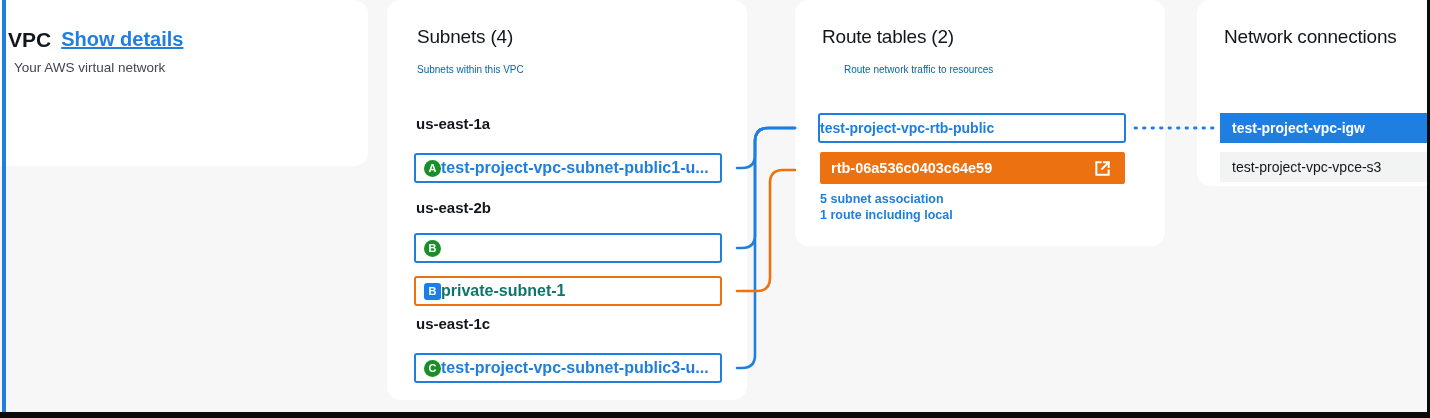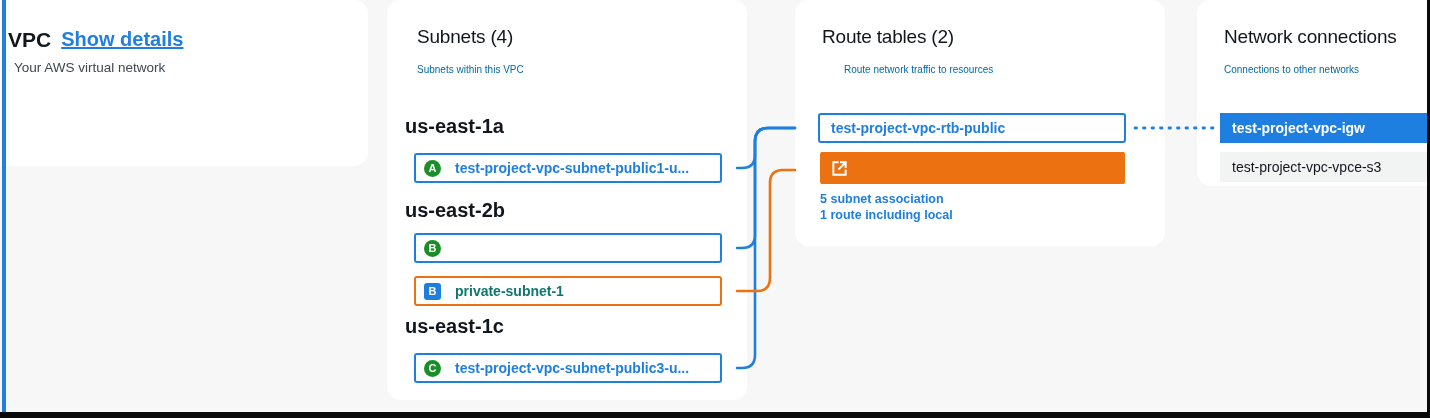--- a/index.html
+++ b/index.html
@@ -80,22 +80,22 @@
     display: flex; align-items: center; padding-left: 12px;
     font-size: 14px; color: #12171d;
   }
 
   
   #subnets-card { left: 387px; top: 0; width: 360px; height: 400px; }
   #subnets-card .card-title { position: absolute; left: 30px; top: 26px; }
   #subnets-card .card-sub   { position: absolute; left: 30px; top: 55px; }
 
   .az-label {
-    position: absolute; left: 18px;
-    font-size: 20px; font-weight: bold; color: #12171d;
+    position: absolute; left: 29px;
+    font-size: 15px; font-weight: bold; color: #12171d;
   }
 
   .subnet-chip {
     position: absolute; left: 27px;
     width: 308px; height: 30px;
     background: #ffffff;
     border: 2px solid #1f7fe0;
     border-radius: 3px;
     display: flex; align-items: center;
     padding-left: 8px;
@@ -108,38 +108,38 @@
     border-radius: 50%;
     background: #1a8f28;
     color: #fff;
     font-size: 11px; font-weight: bold;
     display: flex; align-items: center; justify-content: center;
     flex: 0 0 auto;
   }
   .az-badge.square { border-radius: 3px; background: #1f7fe0; }
 
   .subnet-name {
-    margin-left: 14px;
-    font-size: 14px; font-weight: bold; color: #1f7fe0;
+    margin-left: 0;
+    font-size: 16px; font-weight: bold; color: #1f7fe0;
     white-space: nowrap; overflow: hidden;
   }
   .subnet-chip.private .subnet-name { color: #0f766e; }
 
   
   #rt-card { left: 795px; top: 0; width: 370px; height: 246px; }
   #rt-card .card-title { position: absolute; left: 27px; top: 26px; }
   #rt-card .card-sub   { position: absolute; left: 27px; top: 55px; margin-left: 22px; }
 
   #rt-public {
     position: absolute; left: 23px; top: 113px;
     width: 308px; height: 30px;
     background: #fff;
     border: 2px solid #1f7fe0;
     border-radius: 3px;
-    display: flex; align-items: center; padding-left: 11px;
+    display: flex; align-items: center; 
     font-size: 14px; font-weight: bold; color: #1f7fe0;
     cursor: pointer;
   }
 
   #rt-selected {
     position: absolute; left: 25px; top: 152px;
     width: 305px; height: 32px;
     background: #ec7211;
     border-radius: 2px;
     display: flex; align-items: center; justify-content: space-between;
@@ -228,36 +228,36 @@
     </div>
   </div>
 
   <div class="card" id="rt-card">
     <div class="card-title">Route tables (2)</div>
     <div class="card-sub">Route network traffic to resources</div>
 
     <div id="rt-public">test-project-vpc-rtb-public</div>
 
     <div id="rt-selected">
+      <span class="rt-id">rtb-06a536c0403c64e59</span>
       <span>
         <svg class="ext-link-icon" viewBox="0 0 16 16" fill="none" stroke="#ffffff" stroke-width="1.9" stroke-linecap="square">
           <path d="M6.2 2.2H2.2v11.6h11.6V9.8"></path>
           <path d="M9.4 2.2h4.4v4.4"></path>
           <path d="M13.4 2.6L7.6 8.4"></path>
         </svg>
       </span>
     </div>
 
     <div class="rt-meta" style="top:192px">5 subnet association</div>
     <div class="rt-meta" style="top:208px">1 route including local</div>
   </div>
 
   <div class="card" id="nc-card">
     <div class="card-title">Network connections</div>
-    <div class="card-sub">Connections to other networks</div>
     <div id="nc-igw">test-project-vpc-igw</div>
     <div id="nc-vpce">test-project-vpc-vpce-s3</div>
   </div>
 
   <svg id="connectors" viewBox="0 0 1430 412">
     <g fill="none" stroke-width="2.6" stroke-linecap="round">
 
       <path d="M 737 168 H 742 Q 755 168 755 155 V 141 Q 755 128 768 128 H 795" stroke="#1f7fe0"></path>
 
       <path d="M 737 248 H 742 Q 755 248 755 235 V 141 Q 755 128 768 128 H 795" stroke="#1f7fe0"></path>

